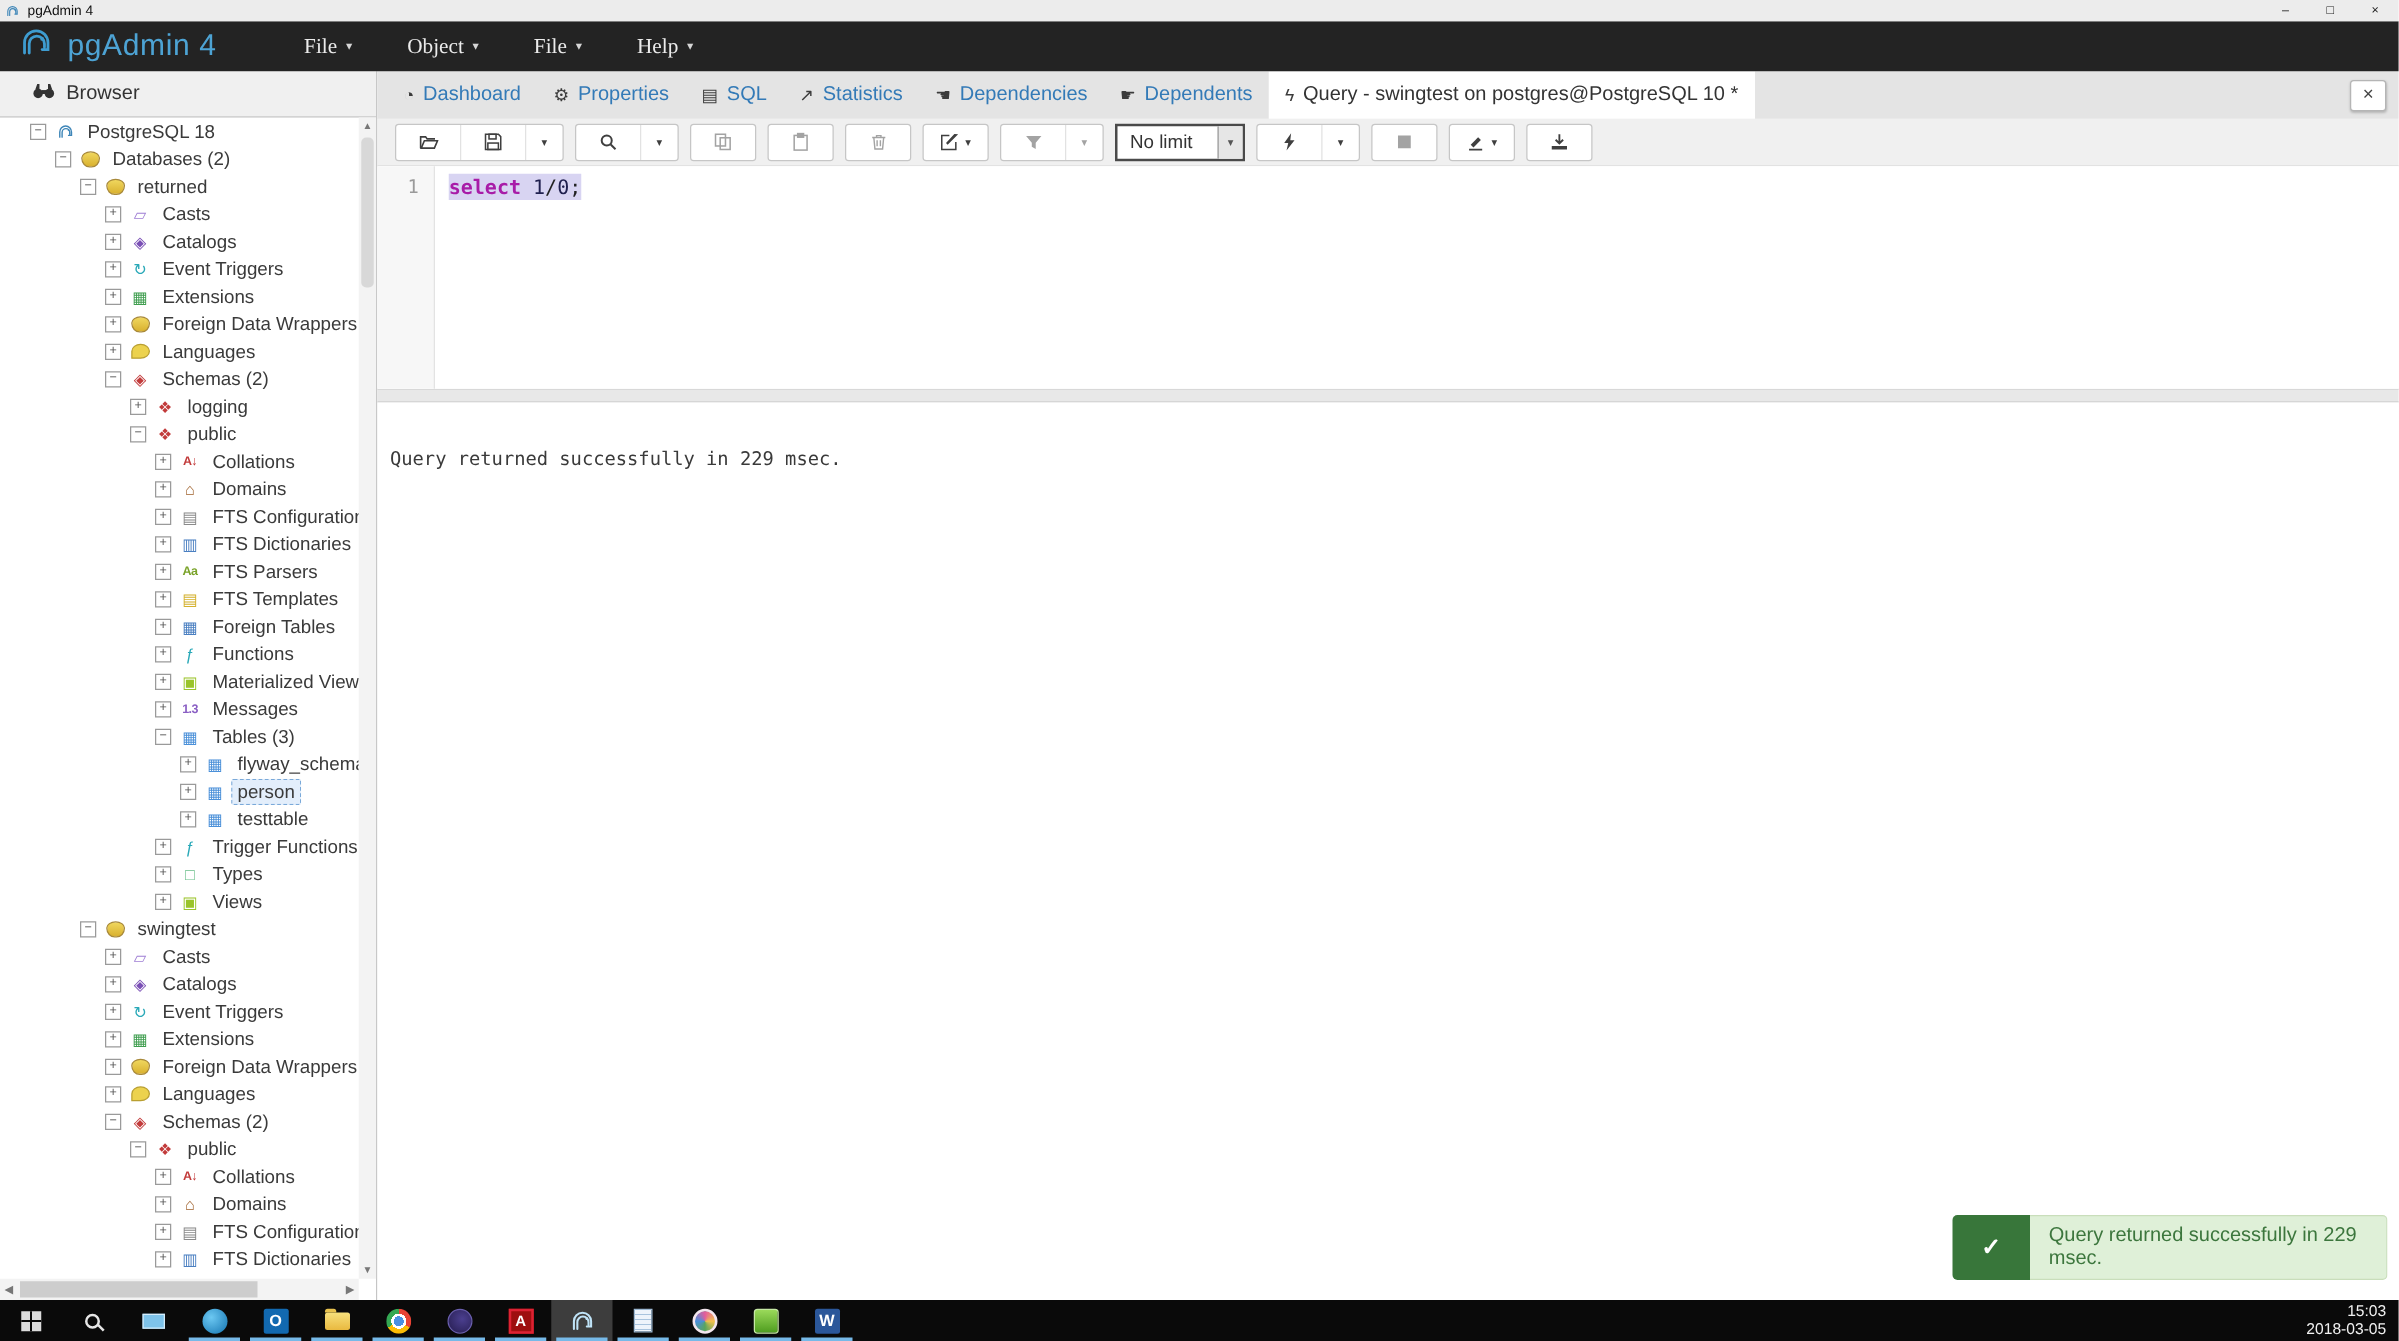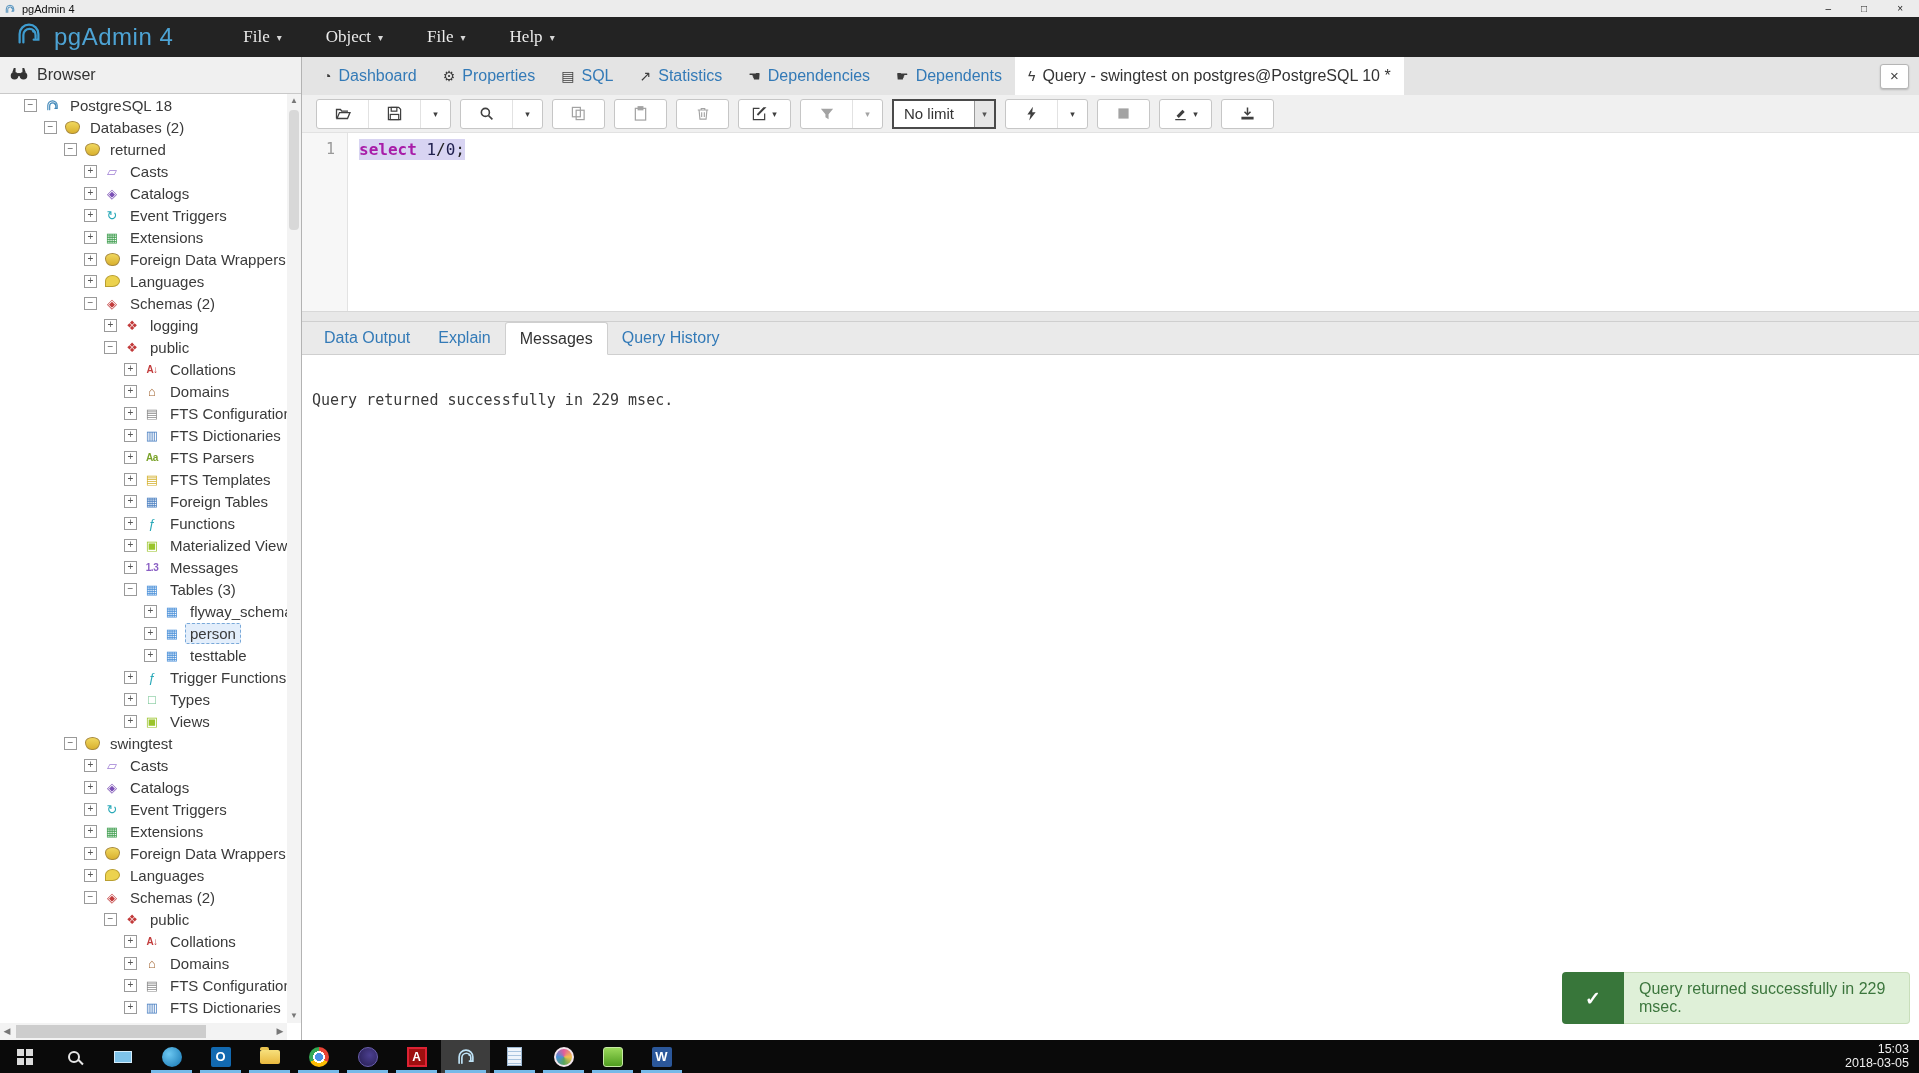--- a/index.html
+++ b/index.html
@@ -20,21 +20,21 @@
     display:flex;align-items:center;z-index:9;}
   .brand{display:flex;align-items:center;gap:10px;margin-left:14px;color:#4da3d4;
     font-size:24px;letter-spacing:.5px;}
   .menus{display:flex;margin-left:48px;font-family:Liberation Serif, serif;}
   .menu{color:#ececec;font-size:17px;padding:8px 22px;display:flex;align-items:center;gap:7px;cursor:default;}
   .menu .caret{font-size:10px;color:#d6d6d6;}
   
   .sidebar{position:absolute;top:57px;left:0;width:302px;bottom:33px;background:#fff;
     border-right:1px solid #b3b3b3;box-sizing:border-box;overflow:hidden;}
   .browser-header{height:36px;background:#f0f0f0;border-bottom:1px solid #c9c9c9;
-    display:flex;align-items:center;padding-left:10px;gap:9px;font-size:16px;color:#333;}
+    display:flex;align-items:center;padding-left:26px;gap:9px;font-size:16px;color:#333;}
   .tree{position:absolute;top:37px;left:0;right:14px;bottom:17px;overflow:hidden;}
   .tree-row{height:22px;display:flex;align-items:center;font-size:15px;color:#3a3a3a;white-space:nowrap;cursor:default;}
   .expander{width:11px;height:11px;border:1px solid #9a9a9a;background:#fff;font-size:10px;
     line-height:9px;text-align:center;color:#555;margin-right:6px;flex:none;box-sizing:content-box;}
   .ticon{width:18px;margin-right:4px;text-align:center;font-size:13px;flex:none;display:inline-flex;
     align-items:center;justify-content:center;}
   .ticon.small-text{font-size:10px;font-weight:bold;letter-spacing:-.5px;}
   .cyl{width:13px;height:11px;background:linear-gradient(#f0d75e,#d9b12f);border:1px solid #a8893a;
     border-radius:50% 50% 45% 45%/40% 40% 55% 55%;}
   .bubble{width:13px;height:10px;background:#ecd24e;border:1px solid #b99f31;border-radius:50% 50% 50% 0;}
@@ -598,26 +598,20 @@
         </span>
       </span>
     </div>
   <div class="editor">
     <div class="gutter">
       <div class="linenum">1</div>
     </div>
     <div class="codeline"><span class="sel" id="codetokens"><span class="tok-keyword">select</span><span class="tok-plain"> </span><span class="tok-number">1</span><span class="tok-op">/</span><span class="tok-number">0</span><span class="tok-punct">;</span></span></div>
   </div>
   <div class="splitter"></div>
-  <div class="bottombar" id="bottombar">
-      <span class="btab">Data Output</span>
-      <span class="btab">Explain</span>
-      <span class="btab active">Messages</span>
-      <span class="btab">Query History</span>
-    </div>
   <div class="messages">
     <span>Query returned successfully in 229 msec.</span>
   </div>
 </div>
 
 <div class="toast">
   <div class="toast-icon">✓</div>
   <div class="toast-body">Query returned successfully in 229 msec.</div>
 </div>
 

